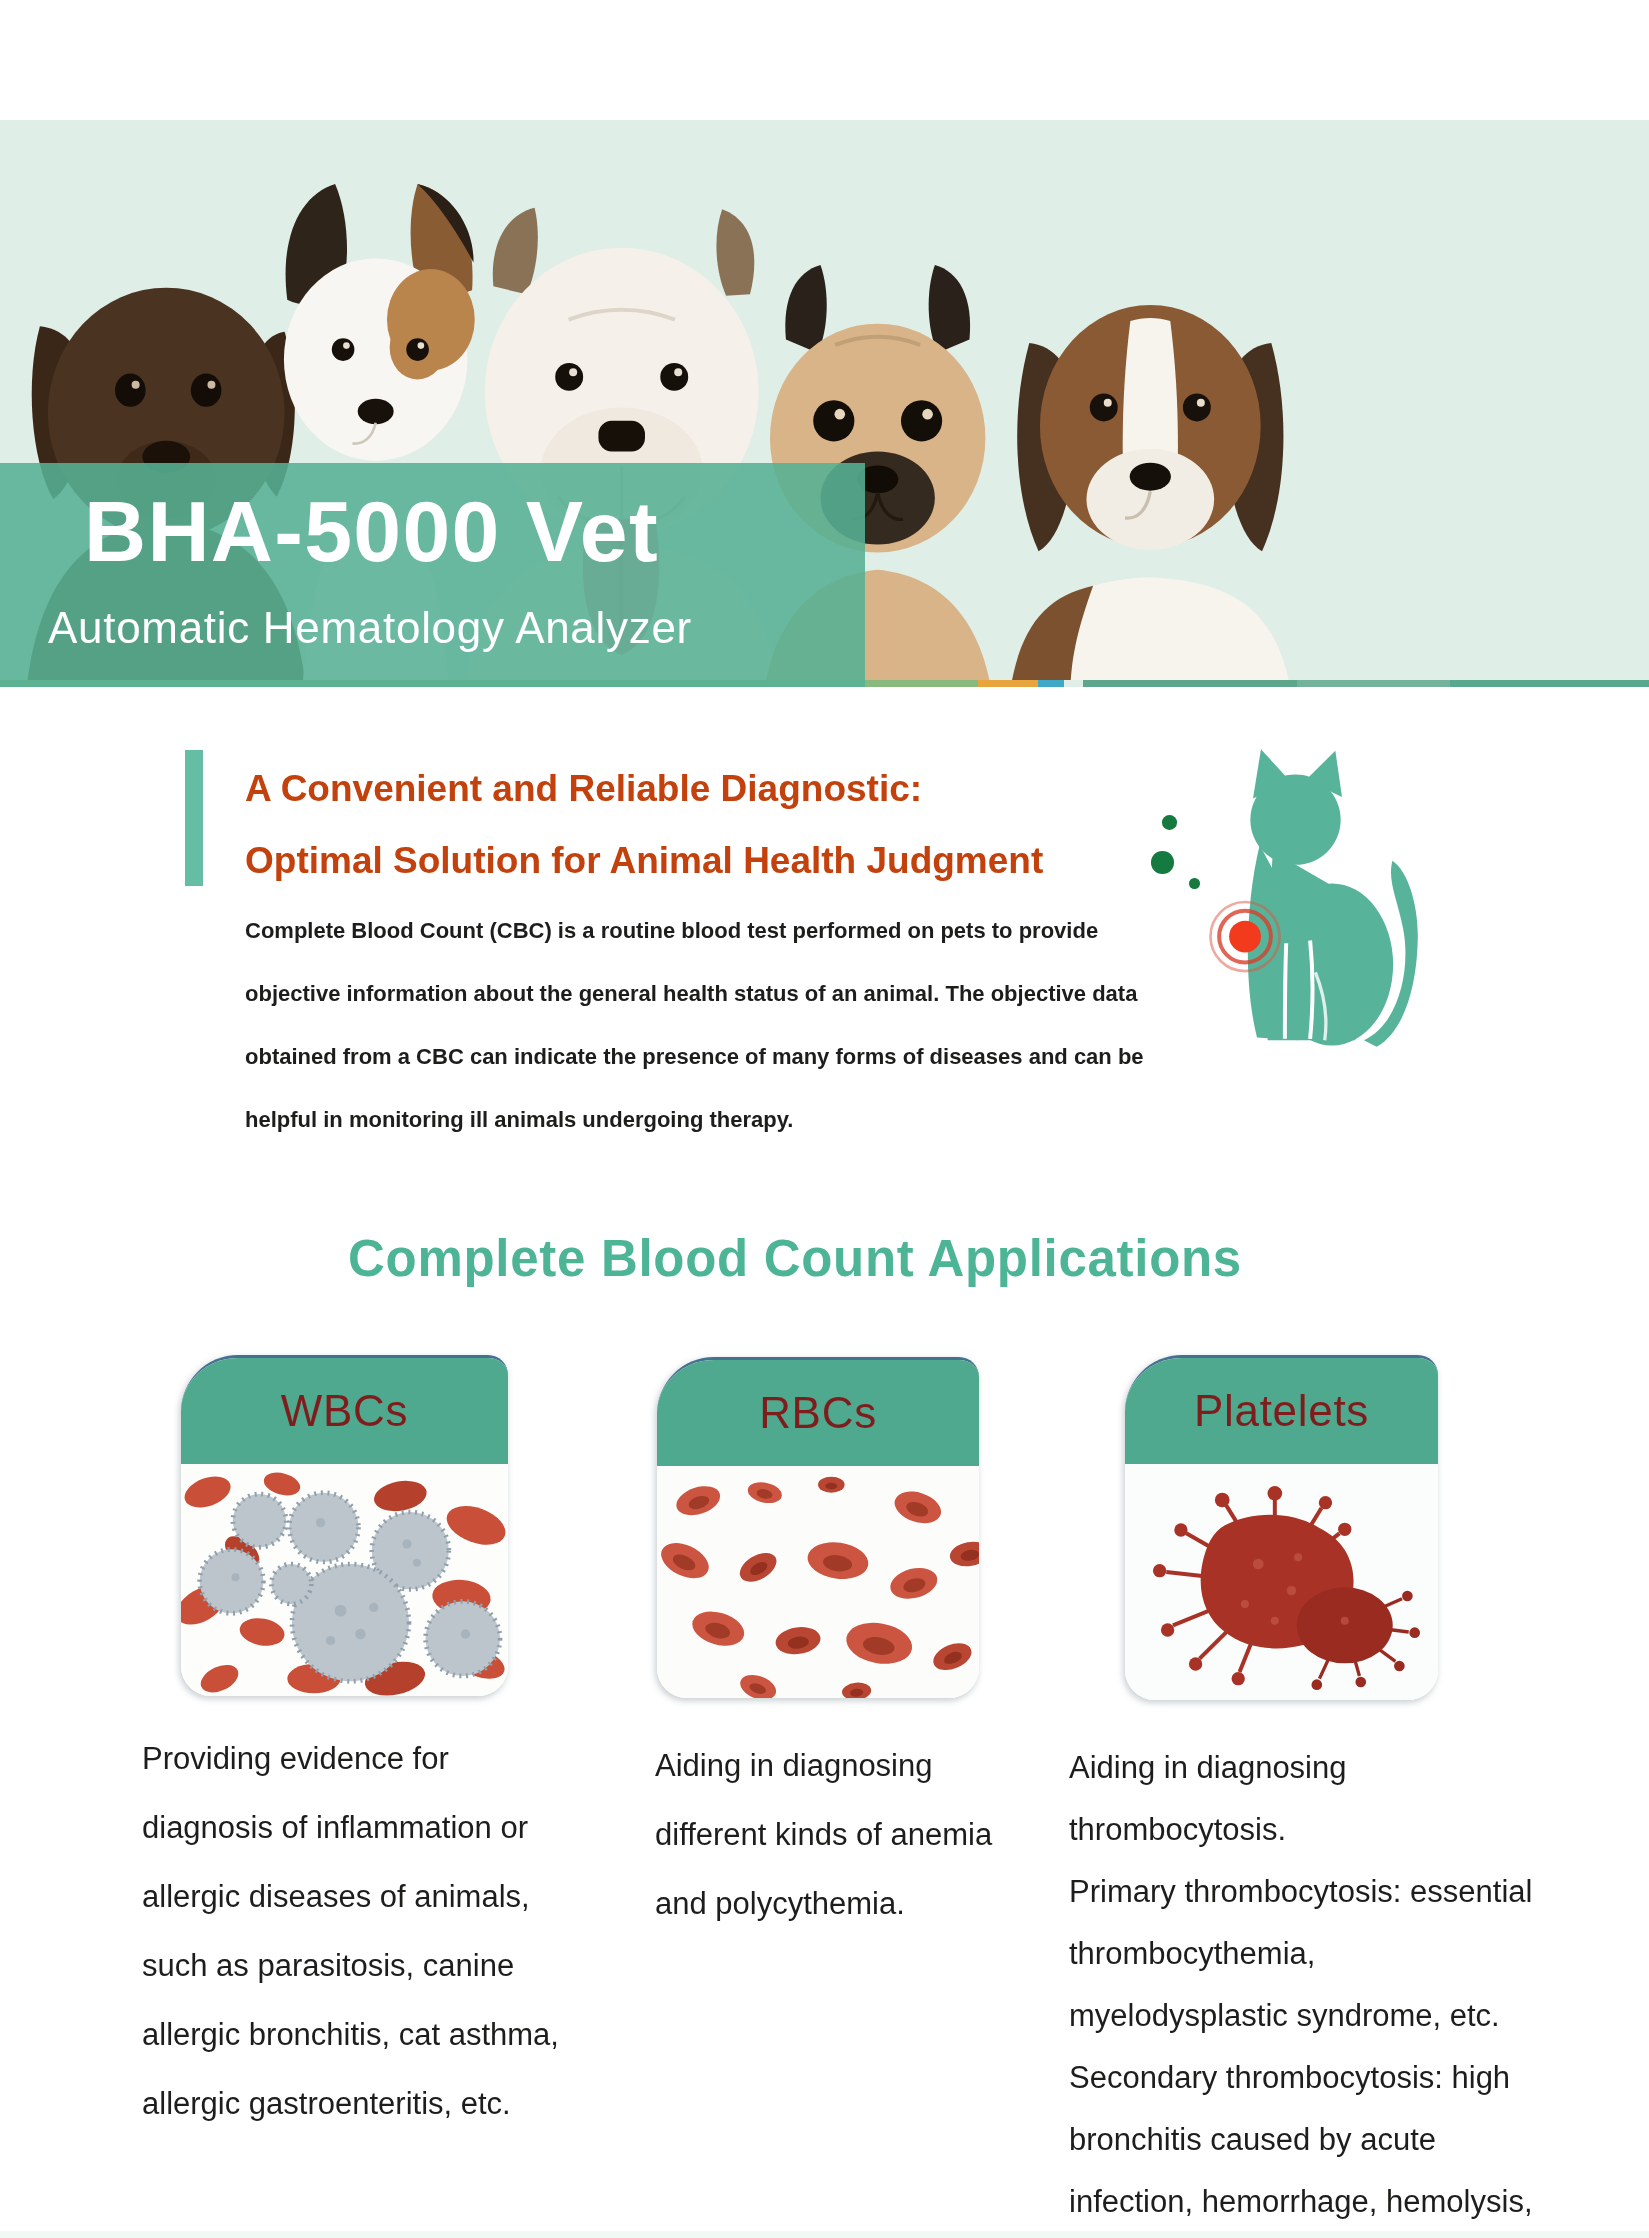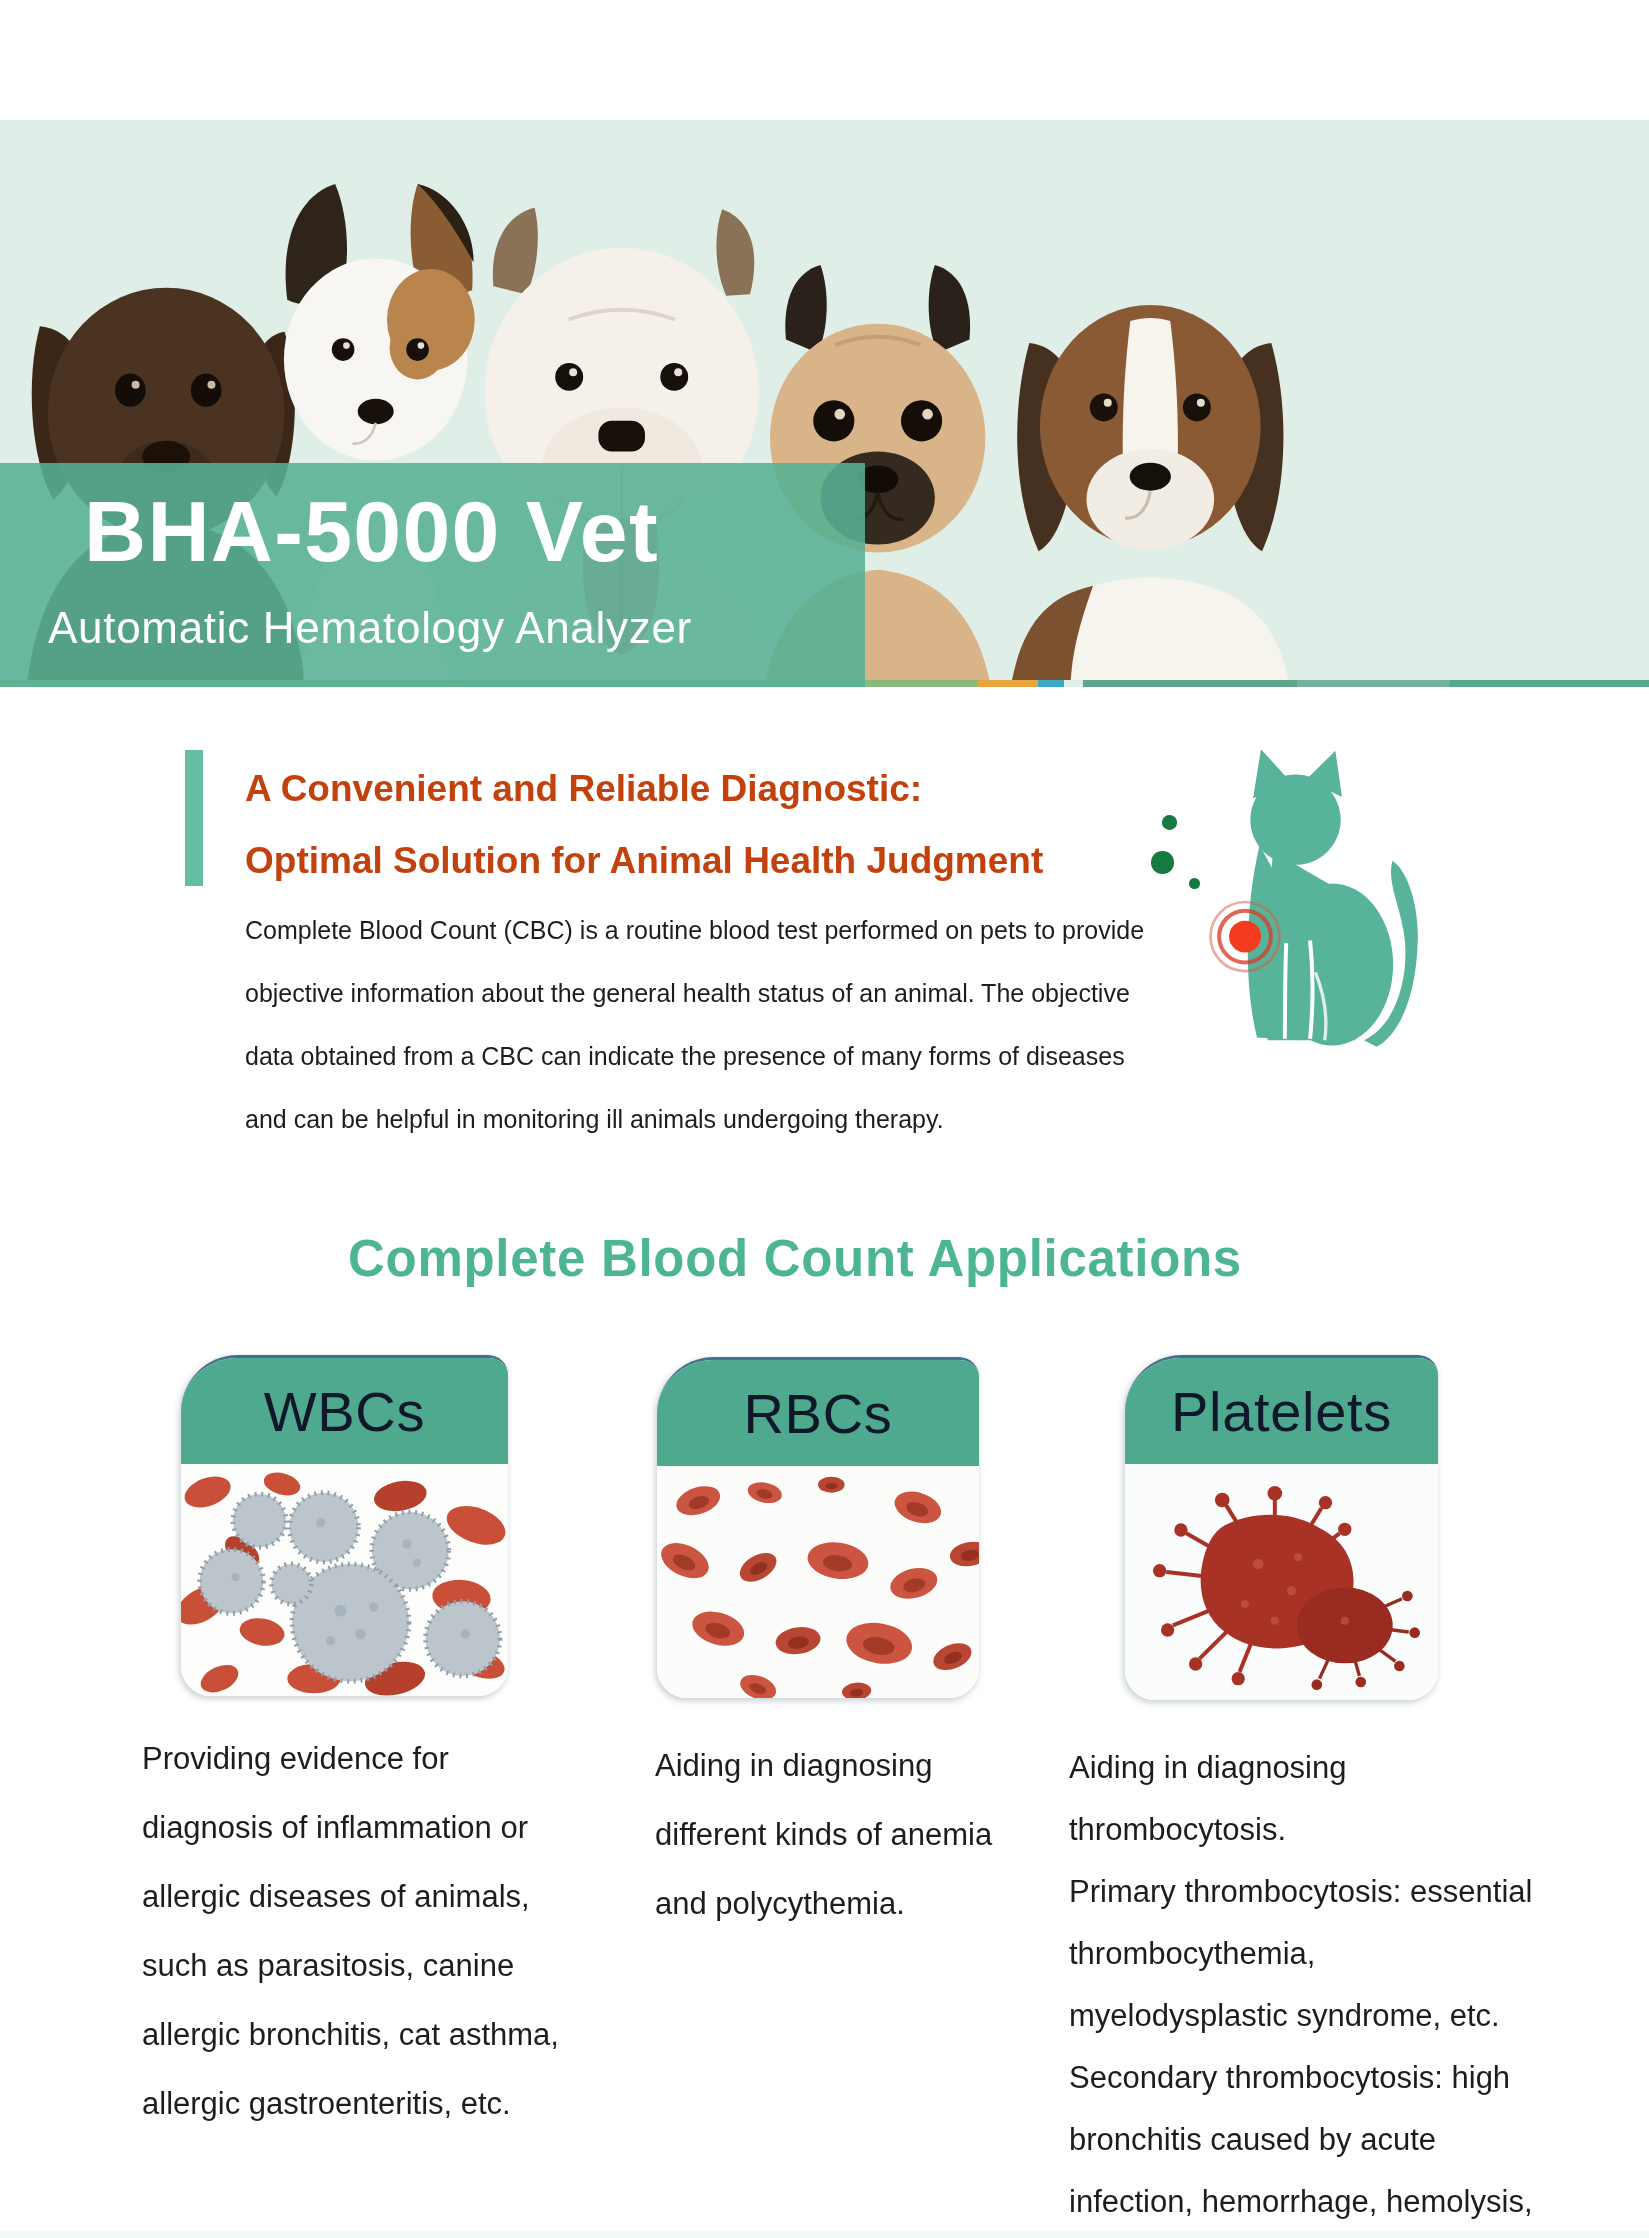--- a/index.html
+++ b/index.html
@@ -12,35 +12,35 @@
   .hero .dogs{position:absolute;left:0;top:0;width:1649px;height:567px;}
   .hero-strip{position:absolute;left:0;bottom:0;width:1649px;height:6.7px;z-index:2;
     background:linear-gradient(90deg,#8ab97e 0 978px,#e8a53e 978px 1038px,#3ea8c6 1038px 1064px,#dfeee7 1064px 1083px,#5fa58c 1083px 1297px,#74b29c 1297px 1450px,#57a88e 1450px 1649px);}
   .banner{position:absolute;left:0;top:343px;width:865px;height:224px;z-index:3;
     background:rgba(86,177,148,0.88);}
   .banner-title{position:absolute;left:84px;top:18.6px;font-size:86px;font-weight:bold;color:#ffffff;letter-spacing:1.3px;white-space:nowrap;}
   .banner-sub{position:absolute;left:48px;top:140px;font-size:44px;font-weight:400;color:#ffffff;letter-spacing:0.7px;white-space:nowrap;}
   
   .accent-bar{position:absolute;left:185px;top:750px;width:18px;height:136px;background:#65bda4;}
   .diag-heading{position:absolute;left:245px;top:753px;font-size:37px;font-weight:bold;color:#c2410c;line-height:72px;white-space:nowrap;}
-  .diag-para{position:absolute;left:245px;top:899px;width:911px;font-size:25px;line-height:63px;color:#1d1d1b;}
+  .diag-para{position:absolute;left:245px;top:899px;width:911px;font-size:22px;line-height:63px;color:#1d1d1b;font-weight:bold;}
   .cat-wrap{position:absolute;left:1168px;top:740px;width:259px;height:319px;}
   .green-dot{position:absolute;border-radius:50%;background:#157a40;}
   .gd1{left:1162px;top:815px;width:14.6px;height:14.6px;}
   .gd2{left:1151px;top:851px;width:22.6px;height:22.6px;}
   .gd3{left:1189px;top:878px;width:10.6px;height:10.6px;}
   
   .apps-title{position:absolute;left:0;top:1229px;width:1590px;text-align:center;font-size:51px;font-weight:bold;color:#4db596;letter-spacing:0.7px;}
   .card{position:absolute;border-radius:57px 20px 30px 30px;overflow:hidden;background:#fdfefe;
     border-top:3.3px solid #44718f;box-shadow:-1.3px 2.7px 6.7px rgba(70,90,100,0.28);}
   .card1{left:181px;top:1355px;width:327px;height:338px;}
   .card2{left:657px;top:1357px;width:322px;height:338px;}
   .card3{left:1125px;top:1355px;width:313px;height:342px;}
   .card-header{height:106px;background:#4fa98e;display:flex;align-items:center;justify-content:center;}
-  .card-label{font-size:56px;color:#0f172a;letter-spacing:0.7px;}
+  .card-label{font-size:44px;color:#7f1d1d;letter-spacing:0.7px;}
   .card-body{position:relative;width:100%;height:calc(100% - 106px);background:#fdfdfc;}
   .card-body svg{position:absolute;left:0;top:0;width:100%;height:100%;}
   
   .desc{position:absolute;font-size:31px;color:#1d1d1b;}
   .desc p{margin:0;}
   .desc1{left:142px;top:1724px;width:436px;line-height:69px;}
   .desc2{left:655px;top:1731px;width:362px;line-height:69px;}
   .desc3{left:1069px;top:1737px;width:472px;line-height:62px;}
   
   .footer-strip{position:absolute;left:0;bottom:0;width:1649px;height:8px;background:#f0f9f4;}

